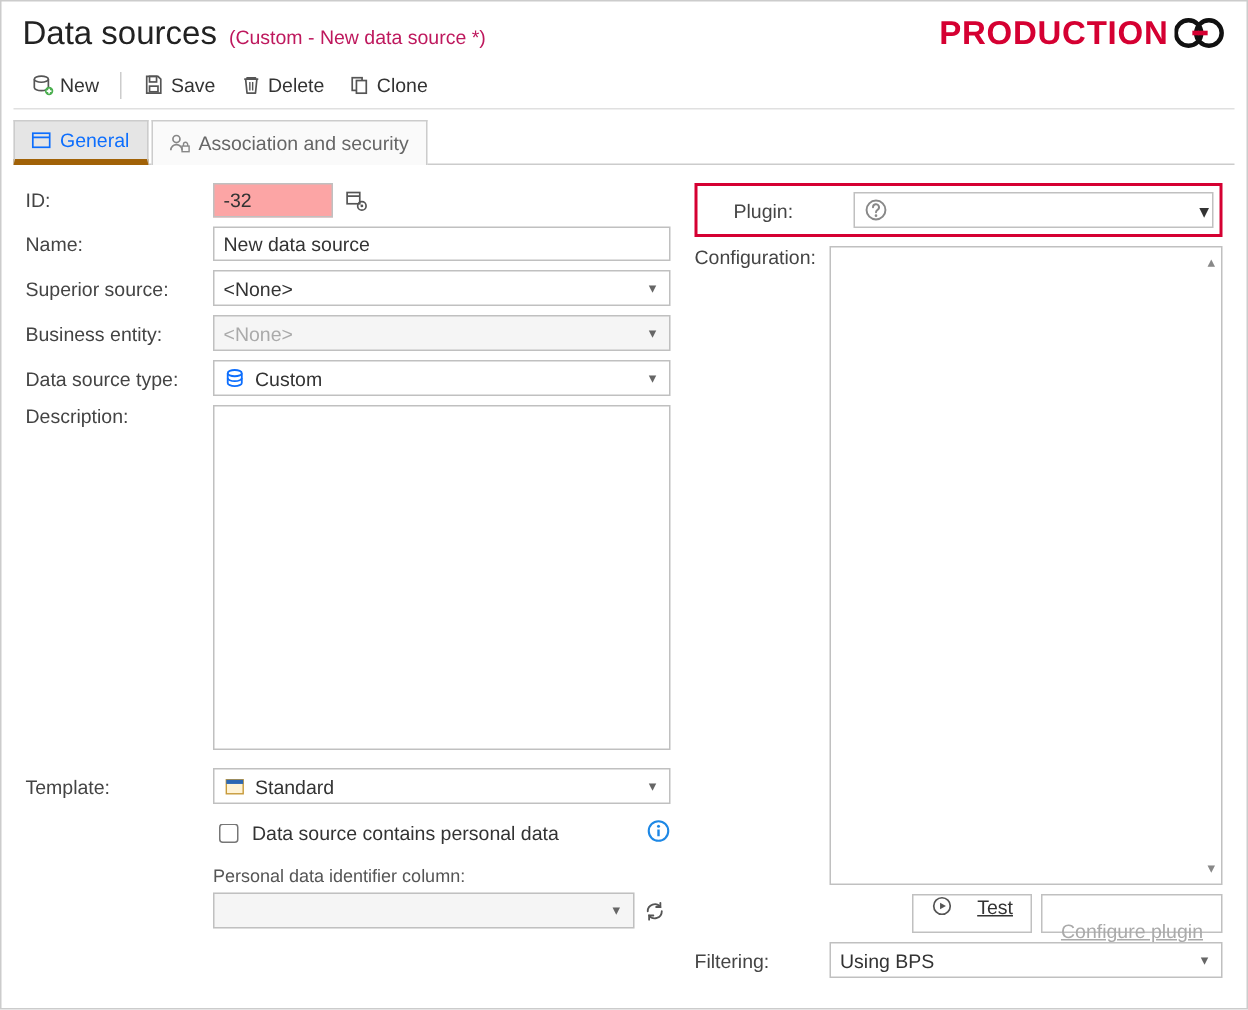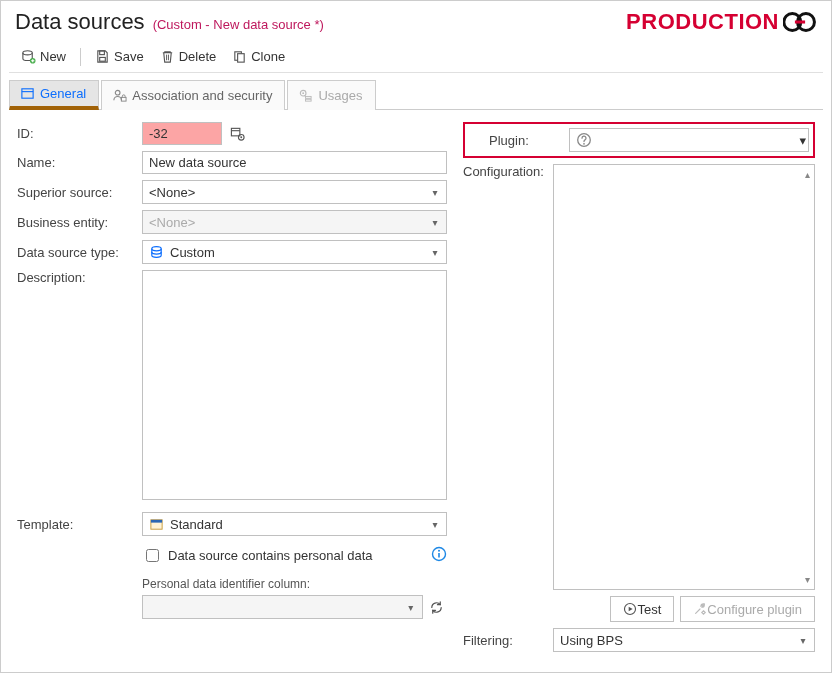--- a/index.html
+++ b/index.html
@@ -120,24 +120,24 @@
   }
   .config-box .scroll-hint {
     position: absolute; right: 4px; color: #888; font-size: 10px;
   }
   .config-box .scroll-hint.top { top: 4px; }
   .config-box .scroll-hint.bot { bottom: 4px; }
 
   .btn {
     border: 1px solid #c0c0c0; background: #fff;
     height: 26px; padding: 0 12px;
-    display: inline-flex; align-items: center; gap: 0;
-    cursor: pointer; font: inherit; color: #333;
-  }
-  .btn.disabled { color: #aaa; }
+    display: inline-flex; align-items: flex-start; gap: 16px;
+    cursor: pointer; font: inherit; color: #333; text-decoration: underline;
+  }
+  .btn.disabled { color: #aaa; flex-direction: column; }
 
   .check-row { display:flex; align-items:center; gap:6px; margin: 4px 0 6px 0;}
   .info-icon { color:#1e88e5; margin-left:auto; }
 
   .small-lbl { font-size: 12px; color:#555; }
 </style>
 </head>
 <body>
 
 <div class="header">
@@ -199,29 +199,20 @@
     <span>General</span>
   </div>
   <div class="tab">
     <svg class="icon16" viewBox="0 0 16 16">
         <circle cx="6" cy="5" r="2.5" fill="none" stroke="#888" stroke-width="1.2"></circle>
         <path d="M2 13c0-2.5 2-4 4-4s4 1.5 4 4" fill="none" stroke="#888" stroke-width="1.2"></path>
         <rect x="10" y="10" width="5" height="4" fill="none" stroke="#888" stroke-width="1"></rect>
         <path d="M11 10V8.8a1.5 1.5 0 013 0V10" fill="none" stroke="#888" stroke-width="1"></path>
       </svg>
     <span>Association and security</span>
-  </div>
-  <div class="tab disabled">
-    <svg class="icon16" viewBox="0 0 16 16">
-        <circle cx="5.5" cy="5.5" r="3" fill="none" stroke="#bbb" stroke-width="1.2"></circle>
-        <circle cx="5.5" cy="5.5" r="1" fill="#bbb"></circle>
-        <rect x="8" y="9" width="6" height="2" fill="none" stroke="#bbb" stroke-width="1"></rect>
-        <rect x="8" y="12" width="6" height="2" fill="none" stroke="#bbb" stroke-width="1"></rect>
-      </svg>
-    <span>Usages</span>
   </div>
 </div>
 
 <div class="form-area">
 
   <div class="col col-left">
     <div class="row">
       <div class="lbl">ID:</div>
       <div class="field-wrap">
         <input class="txt readonly" style="width: 80px;" readonly="" value="-32">

